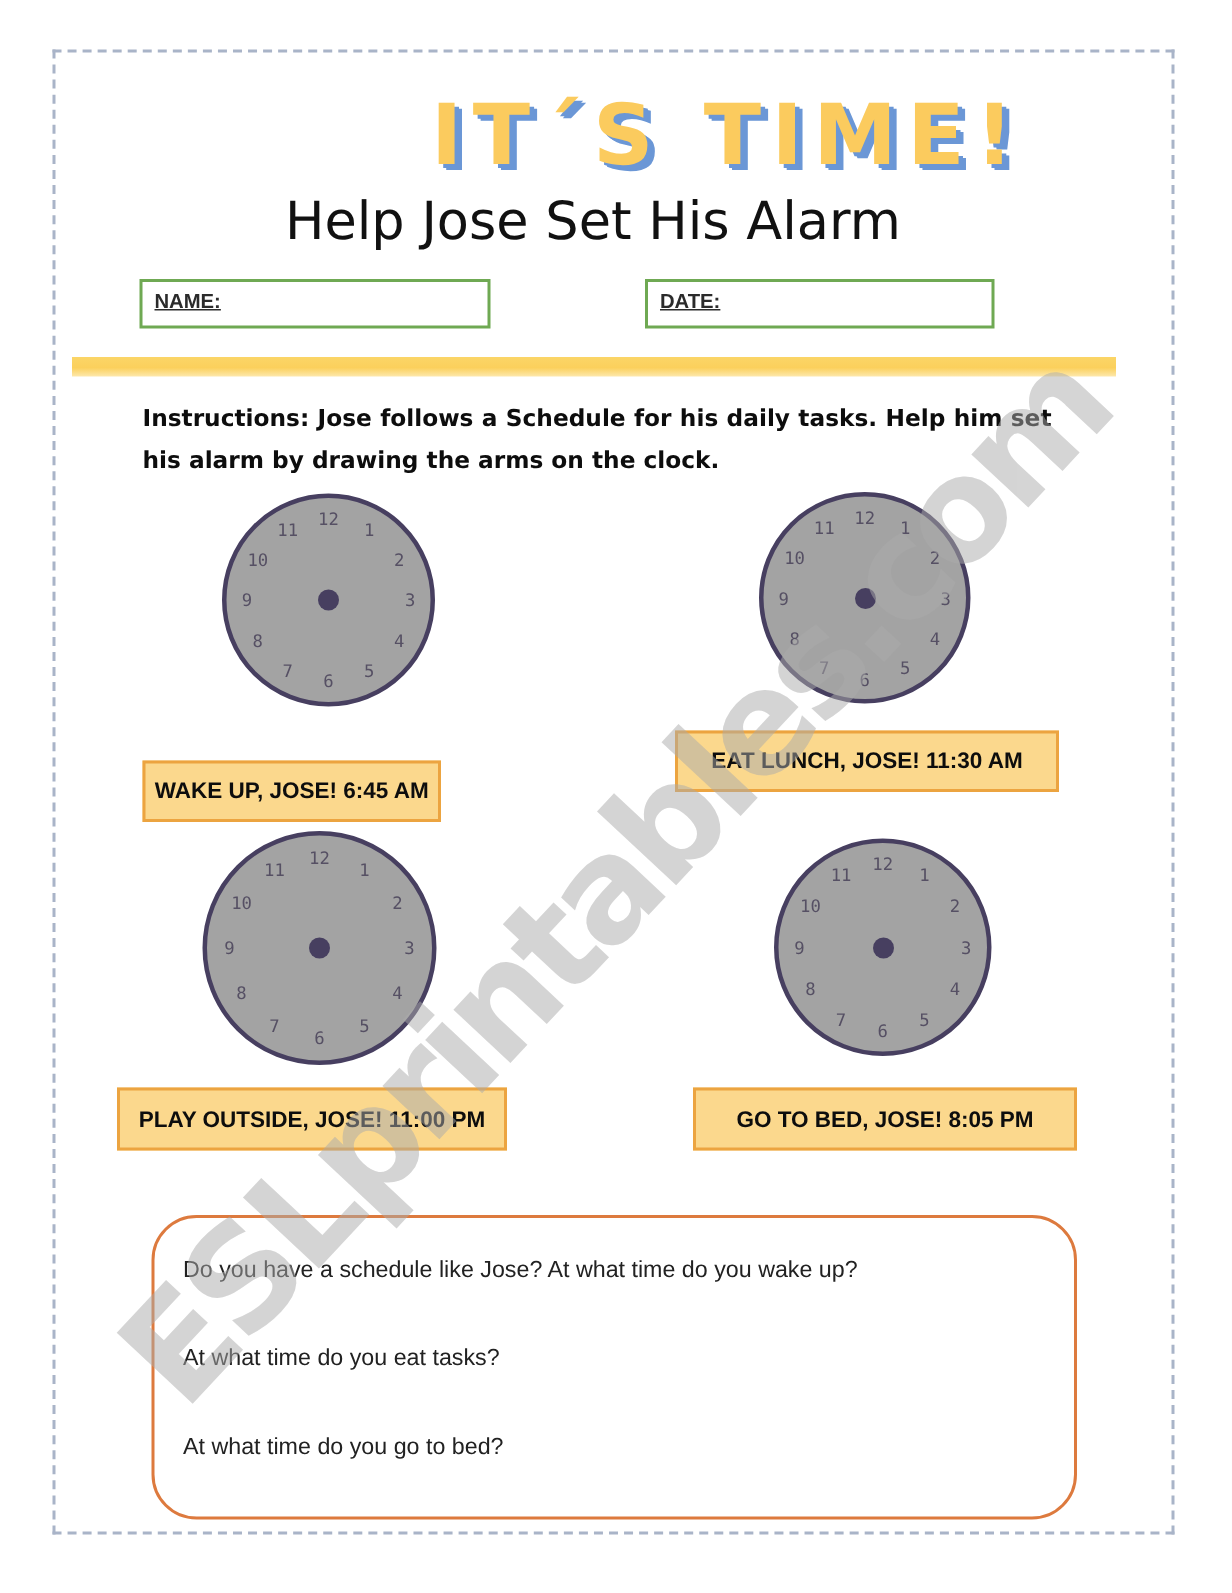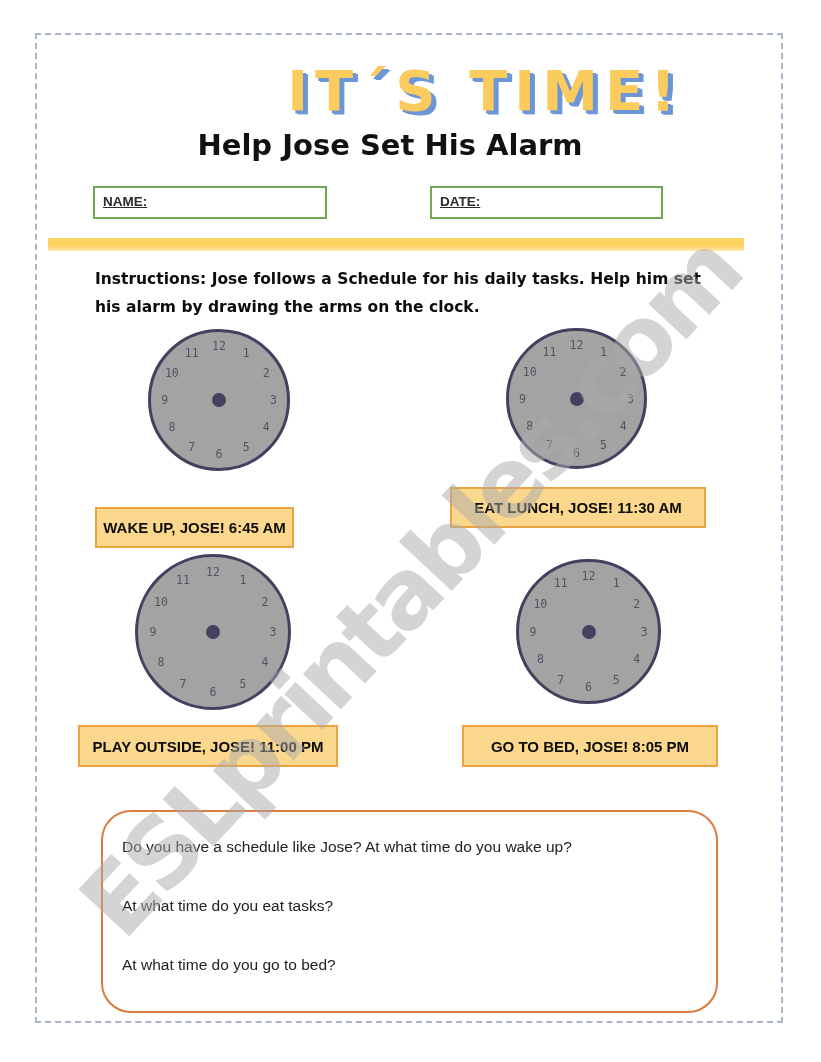--- a/index.html
+++ b/index.html
@@ -15,21 +15,21 @@
   .title{
     position:absolute;left:250px;top:58px;width:470px;margin:0;
     text-align:center;font-family:"DejaVu Sans",sans-serif;
     font-size:56px;font-weight:800;letter-spacing:7px;
     color:var(--title-fill,#FBCB5E);
     text-shadow:3px 3px 0 var(--title-shadow,#6B97D6),5px 4px 0 var(--title-shadow,#6B97D6);
     white-space:nowrap;
   }
   .subtitle{
     position:absolute;left:190px;top:128px;width:400px;text-align:center;
-    font-family:"DejaVu Sans",sans-serif;font-size:29px;font-weight:700;color:#111;
+    font-family:"DejaVu Sans",sans-serif;font-size:35px;font-weight:400;color:#111;
     white-space:nowrap;
   }
   .field{
     position:absolute;height:33px;border:2px solid var(--field-border,#6FA953);
     box-sizing:border-box;background:#fff;padding:4px 0 0 8px;
   }
   .field span{font-size:13.5px;font-weight:600;color:#2b2b2b;text-decoration:underline;}
   .name-box{left:93px;top:186px;width:234px;}
   .date-box{left:430px;top:186px;width:233px;}
   .divider{

